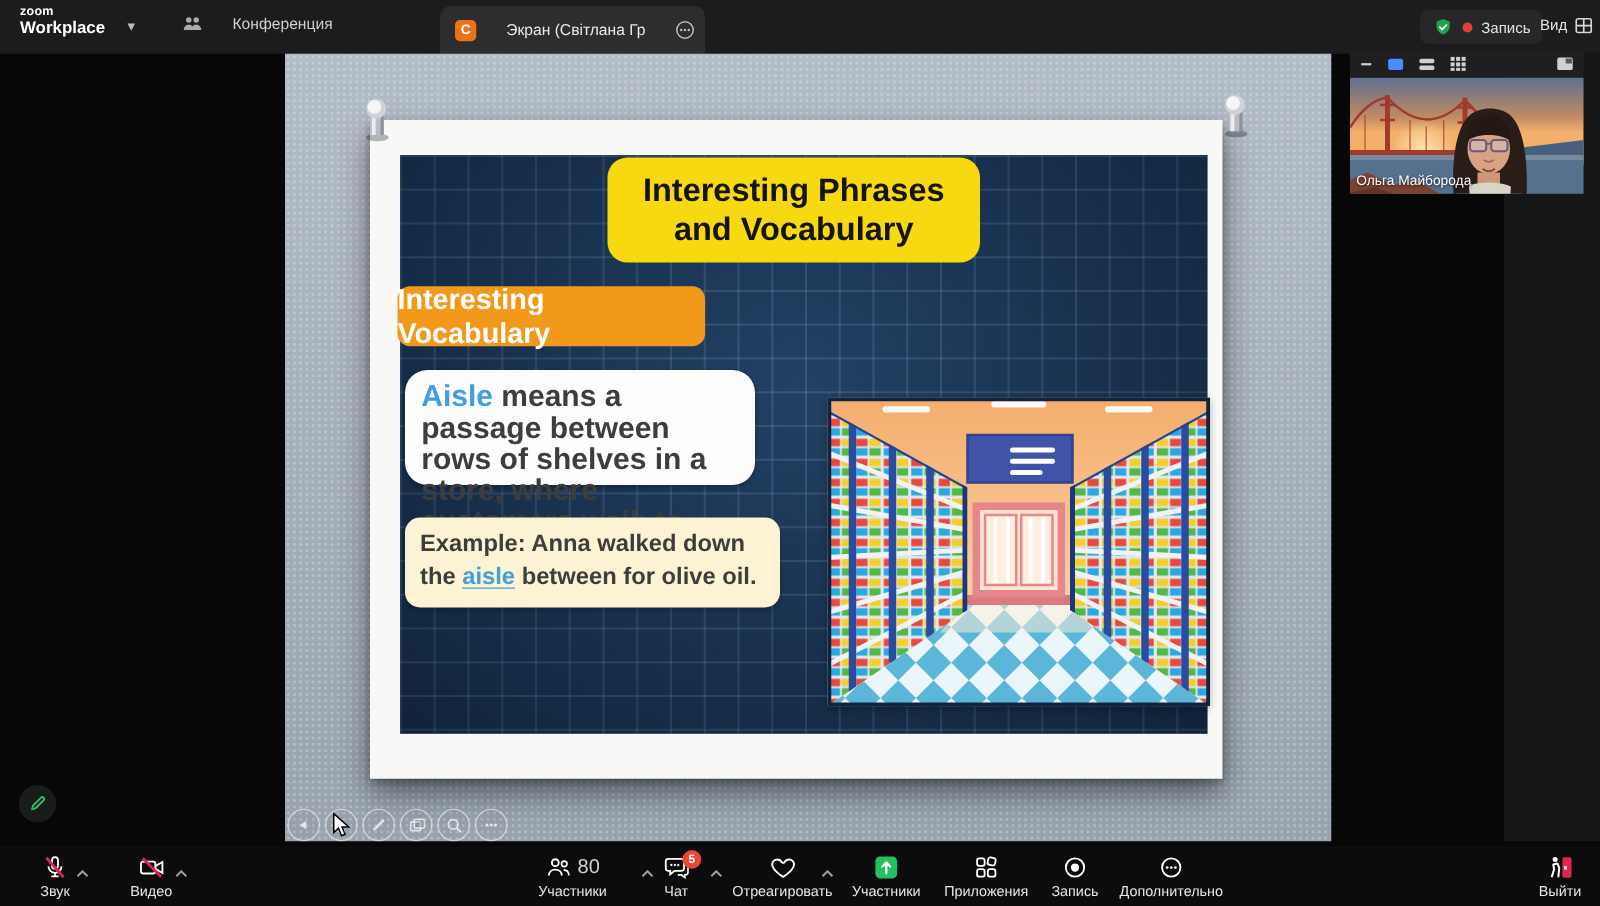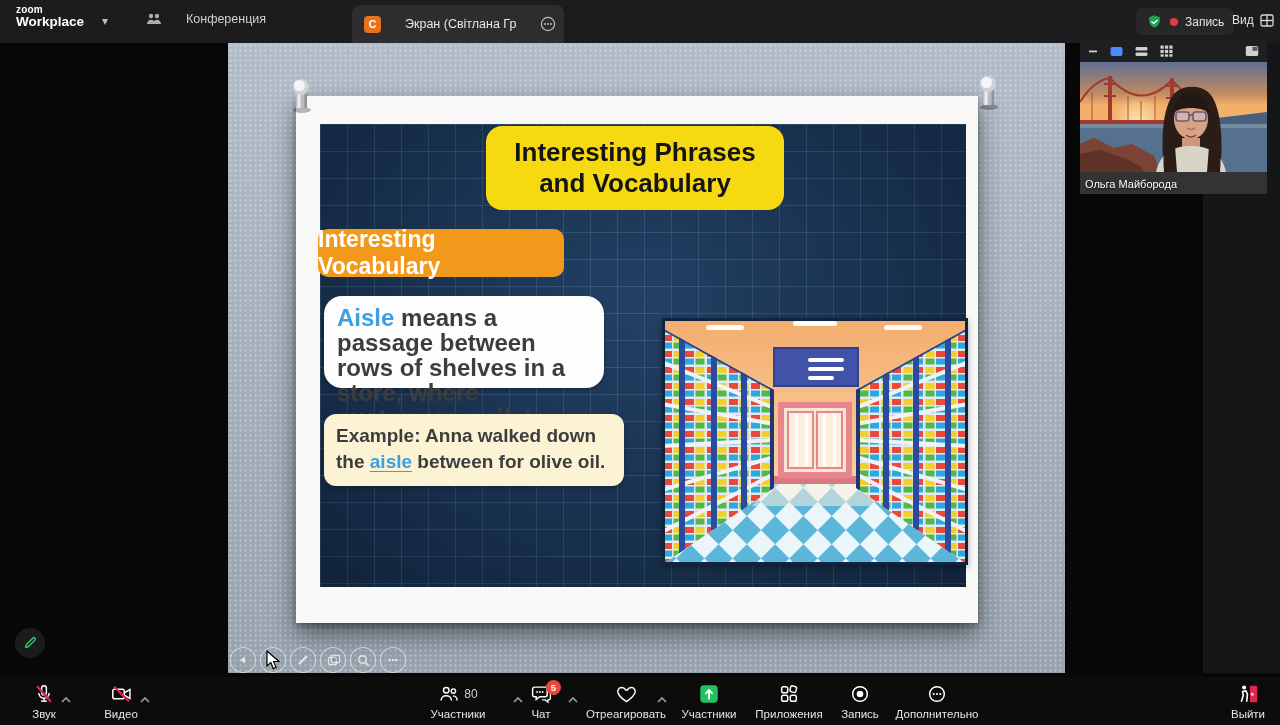--- a/index.html
+++ b/index.html
@@ -65,32 +65,32 @@
   
   .navbtn{position:absolute;top:647px;width:26px;height:26px;border:1.5px solid rgba(255,255,255,0.55);
      border-radius:50%;background:rgba(130,140,150,0.12);display:flex;align-items:center;justify-content:center;}
   .fab{position:absolute;left:15px;top:628px;width:30px;height:30px;border-radius:50%;
      background:rgba(26,32,29,0.92);display:flex;align-items:center;justify-content:center;}
 
   
   .vp-bar{position:absolute;left:1080px;top:40px;width:187px;height:22px;background:#1f1f21;
      display:flex;align-items:center;gap:12px;padding:0 8px;}
   .vp-bar .spacer{flex:1;}
-  .video{position:absolute;left:1080px;top:62px;width:187px;height:132px;overflow:hidden;background:#333;}
+  .video{position:absolute;left:1080px;top:62px;width:187px;height:93px;overflow:hidden;background:#333;}
   .vid-name{position:absolute;left:5px;bottom:4px;color:#fff;font-size:11px;
      text-shadow:0 1px 2px rgba(0,0,0,0.85);}
   .right-strip{position:absolute;left:1203px;top:43px;width:77px;height:630px;background:#141617;z-index:-0;}
 
   
   .bottombar{position:absolute;left:0;top:677px;width:1280px;height:48px;background:#0c0c0d;}
   .ctl{position:absolute;top:4px;width:130px;transform:translateX(-50%);text-align:center;cursor:default;}
   .ctl-icon{height:25px;display:flex;align-items:center;justify-content:center;gap:4px;}
   .ctl-label{margin-top:2px;font-size:11.5px;color:#e4e6e8;white-space:nowrap;}
   .caret{position:absolute;top:8px;}
-  .count{font-size:12px;color:#cfd2d6;}
+  .count{font-size:16px;color:#cfd2d6;}
   .badge{position:absolute;top:-1px;left:50%;margin-left:5px;min-width:15px;height:15px;border-radius:8px;
      background:#e8483c;color:#fff;font-size:9.5px;font-weight:700;line-height:15px;padding:0 3px;}
 
   .cursor{position:absolute;left:266px;top:650px;z-index:50;}
 </style>
 </head>
 <body>
 
 <div class="stage">
 

